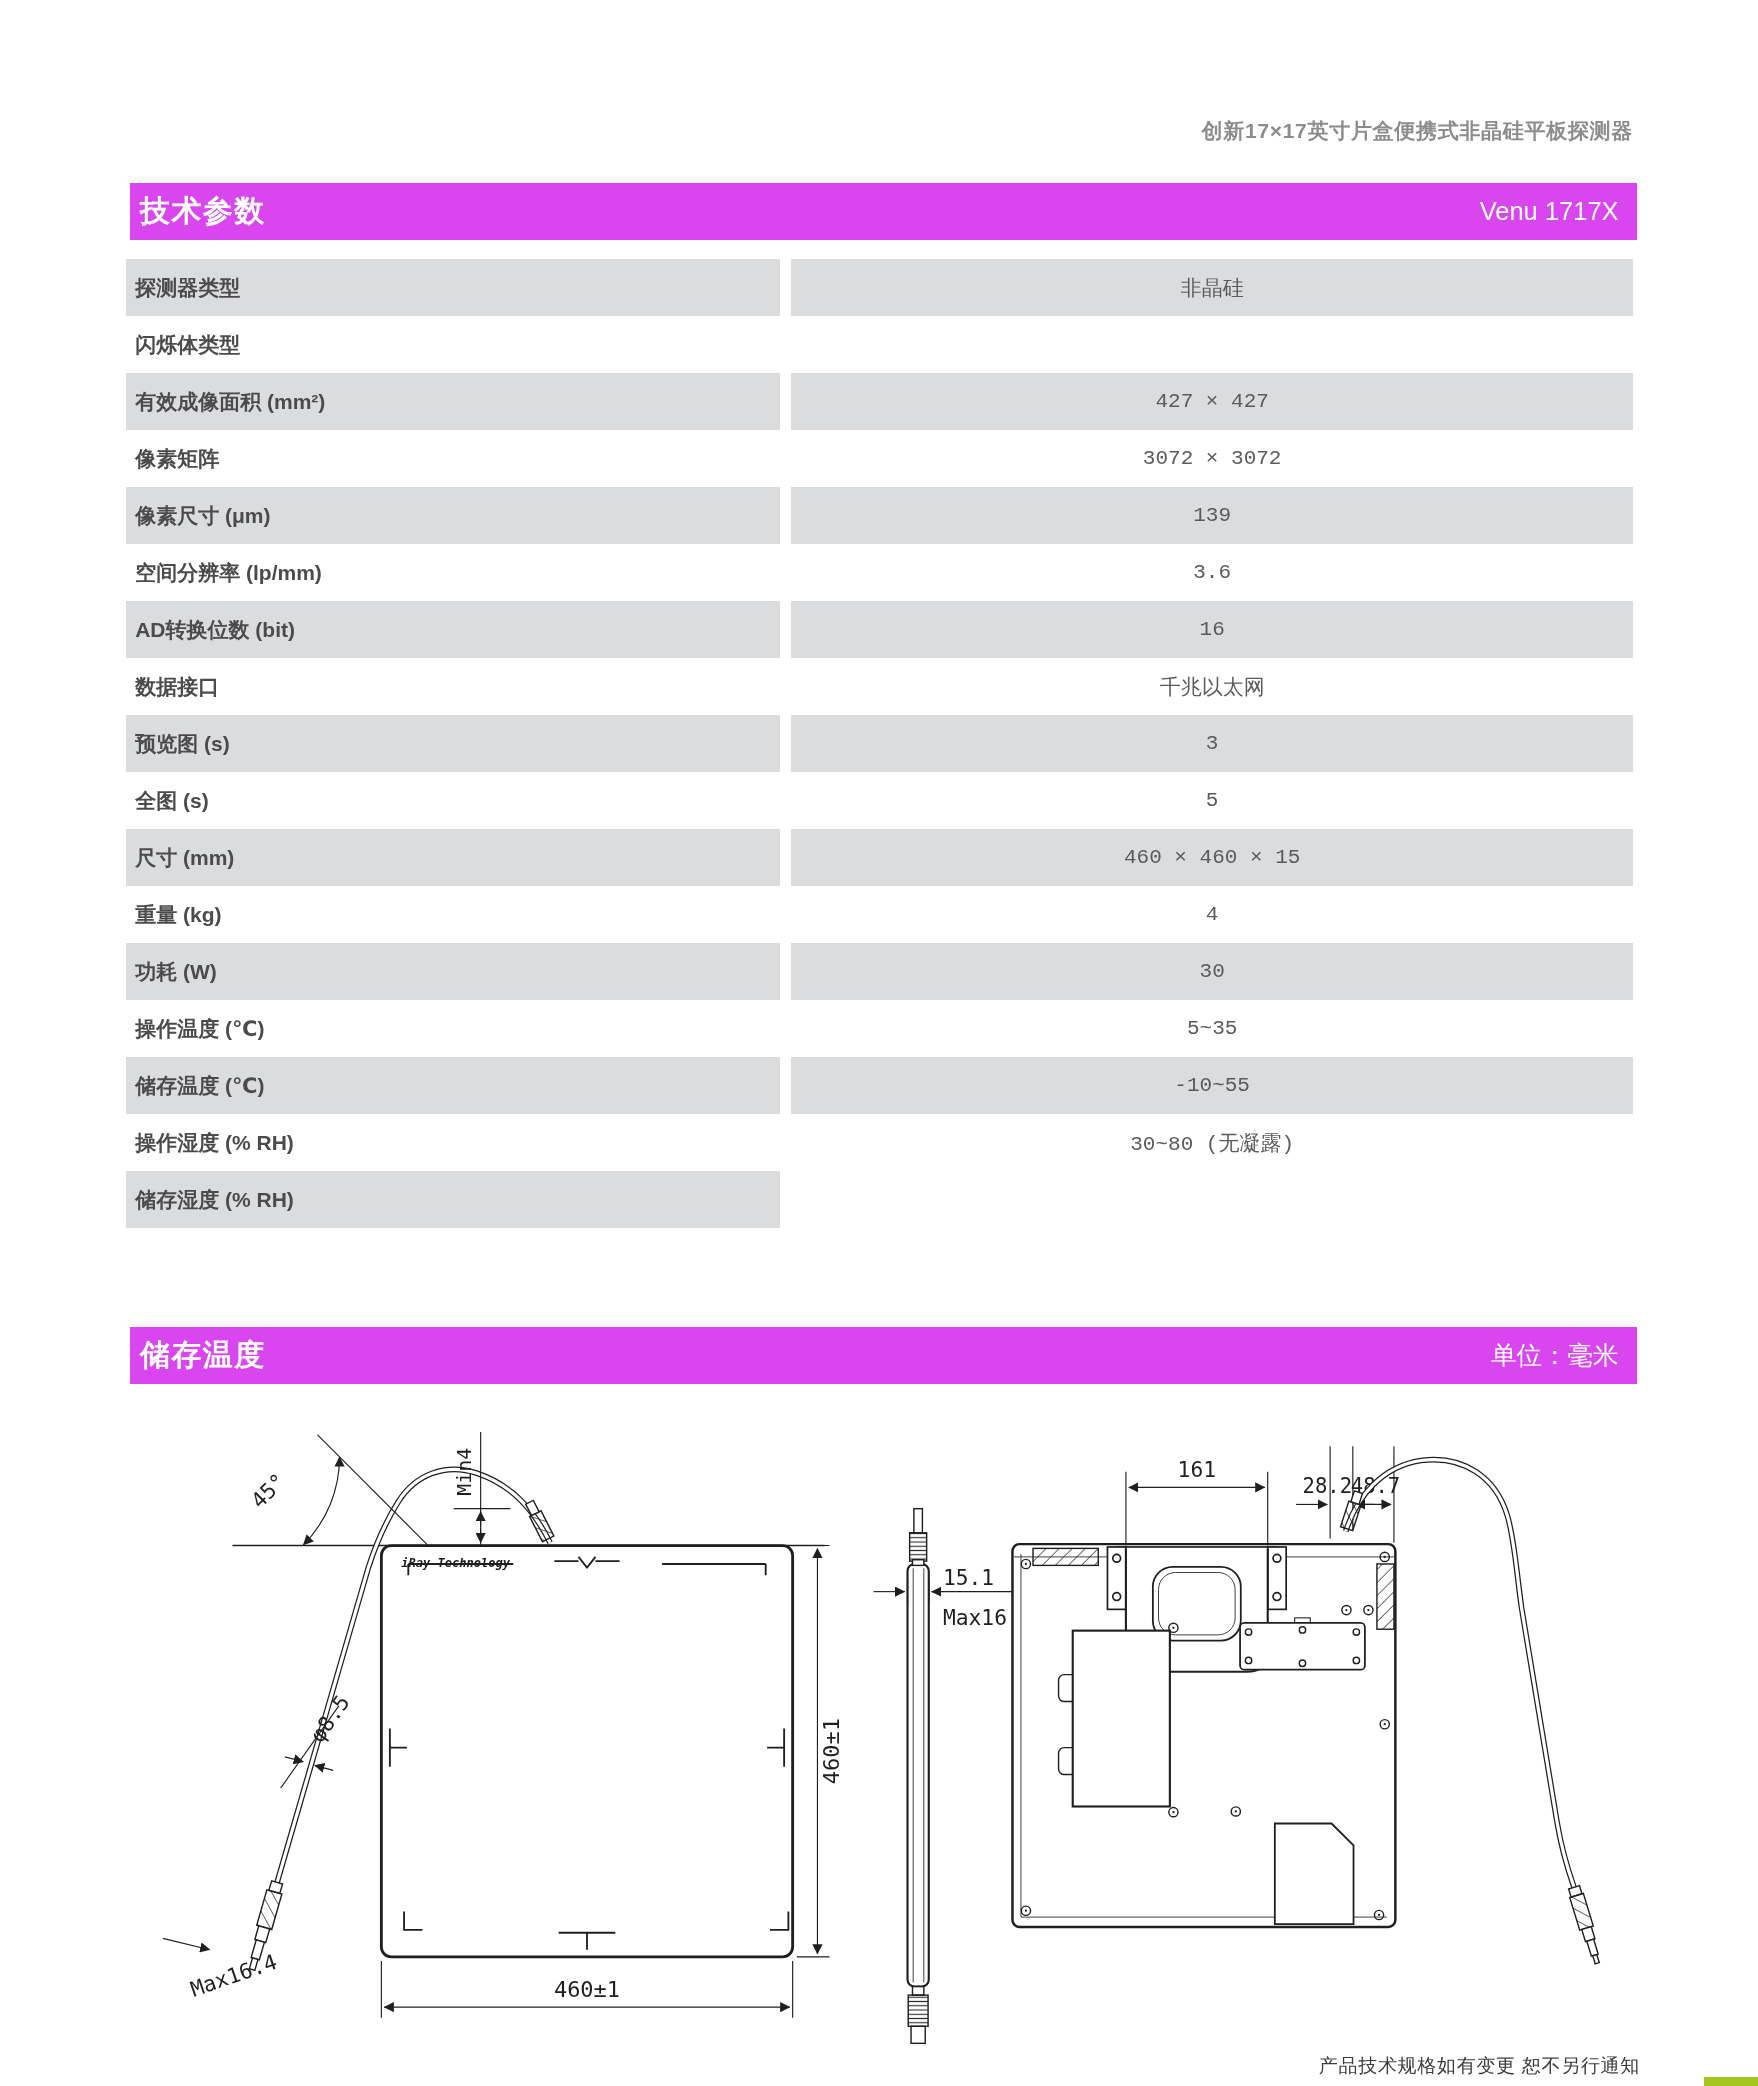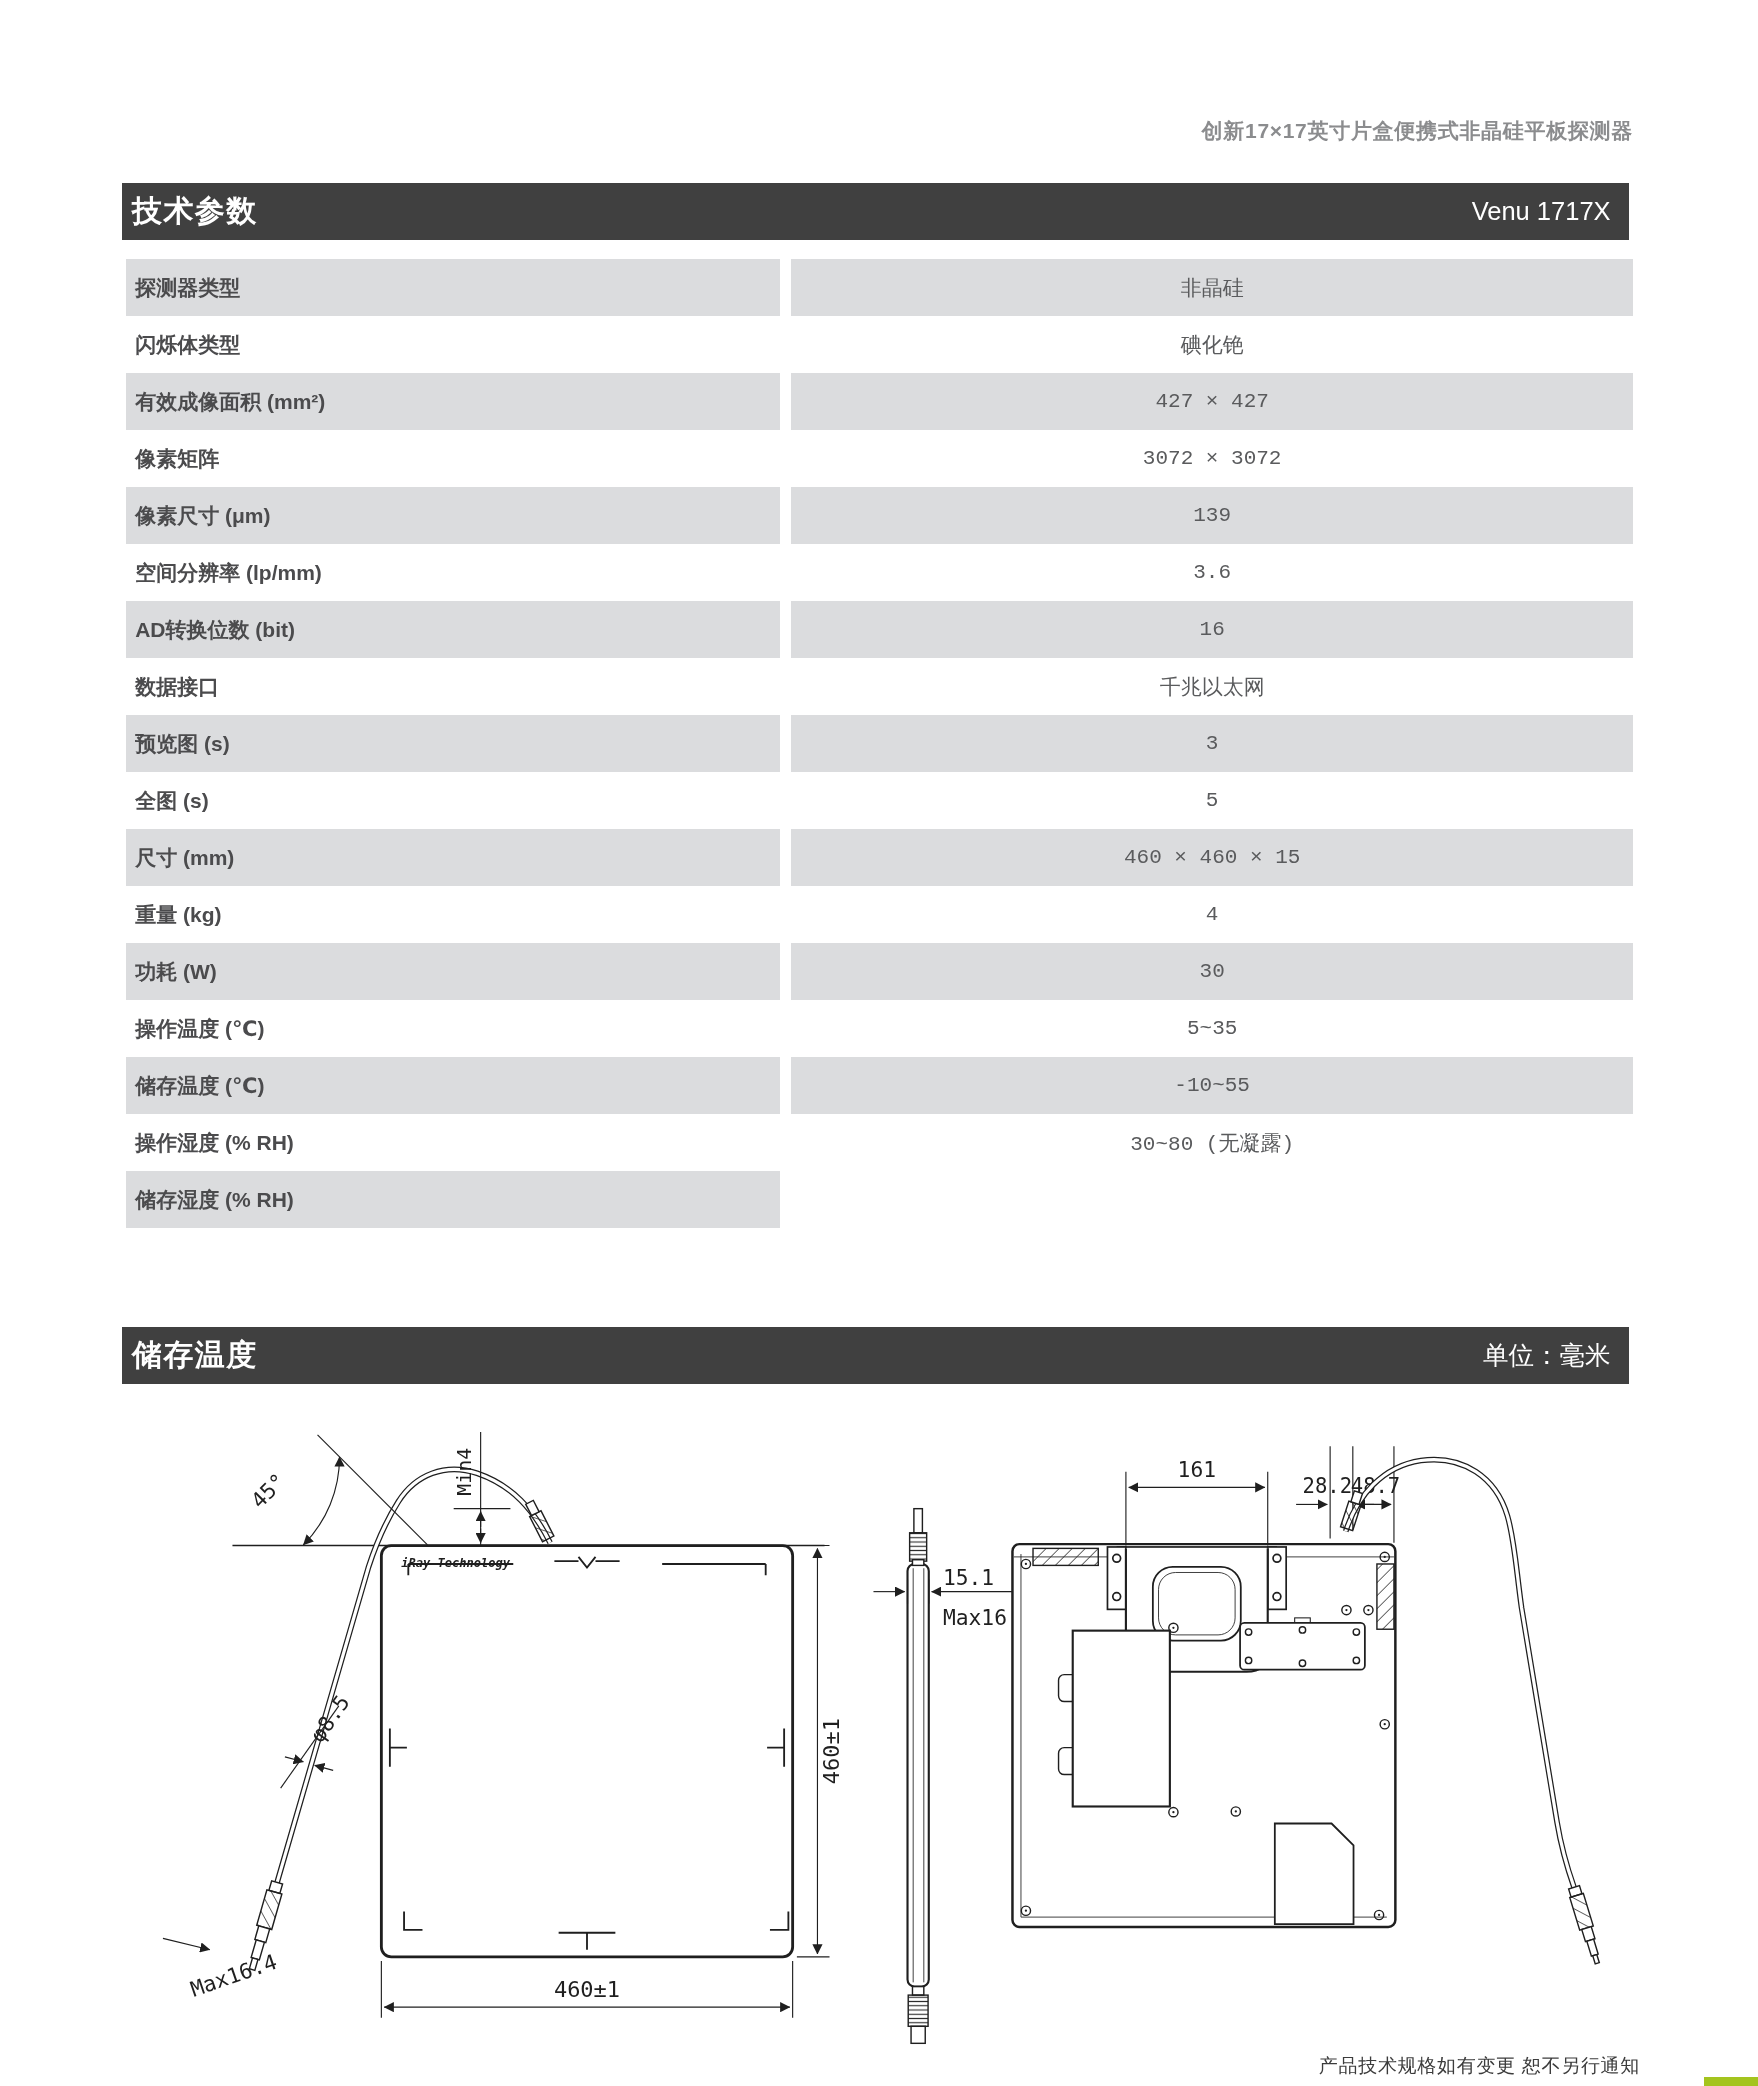--- a/index.html
+++ b/index.html
@@ -11,22 +11,22 @@
     overflow:hidden;
   }
   
   .doc-title{
     position:absolute;top:119px;left:126px;width:1507px;
     text-align:right;
     font-size:21px;font-weight:bold;color:#8b8c8e;
     letter-spacing:0.7px;line-height:1.1;
   }
   .banner{
-    position:absolute;left:122px;width:1507px;height:57px;
-    background:#404040;
+    position:absolute;left:130px;width:1507px;height:57px;
+    background:#d946ef;
     display:flex;align-items:center;justify-content:space-between;
     box-sizing:border-box;padding:0 18.4px 0 10px;
     color:#ffffff;
   }
   .banner .banner-title{font-size:30px;font-weight:bold;letter-spacing:1.4px;}
   .banner .banner-right{font-size:25.5px;font-weight:normal;}
   #banner-tech{top:183px;}
   #banner-outline{top:1327px;}
   
   .spec-table{
@@ -68,21 +68,20 @@
     <span class="banner-right">Venu 1717X</span>
   </div>
 
   <div class="spec-table">
     <div class="row">
         <div class="cell label">探测器类型</div>
         <div class="cell value">非晶硅</div>
       </div>
     <div class="row">
         <div class="cell label">闪烁体类型</div>
-        <div class="cell value">碘化铯</div>
       </div>
     <div class="row">
         <div class="cell label">有效成像面积 (mm²)</div>
         <div class="cell value">427 × 427</div>
       </div>
     <div class="row">
         <div class="cell label">像素矩阵</div>
         <div class="cell value">3072 × 3072</div>
       </div>
     <div class="row">

